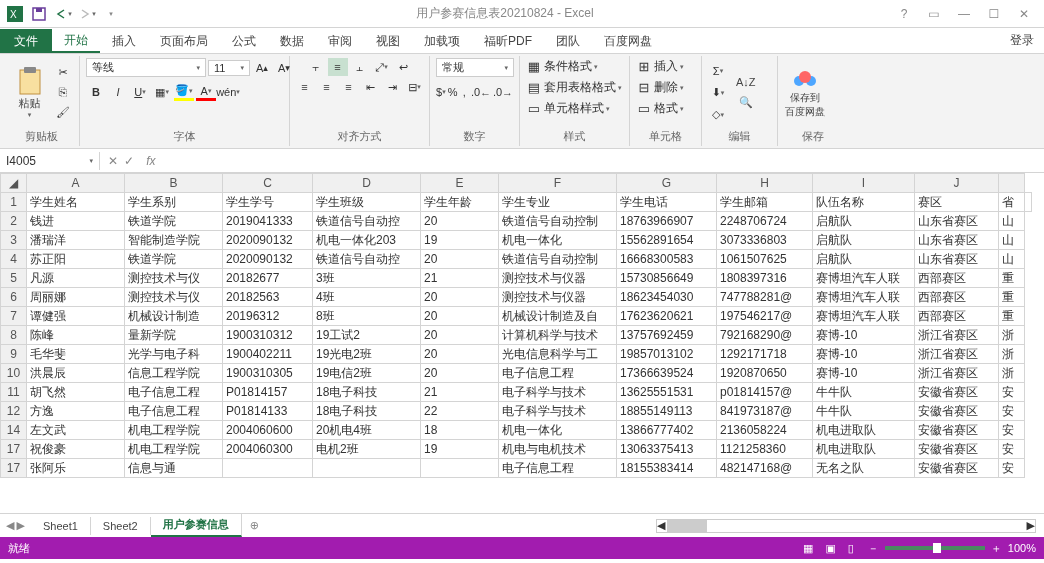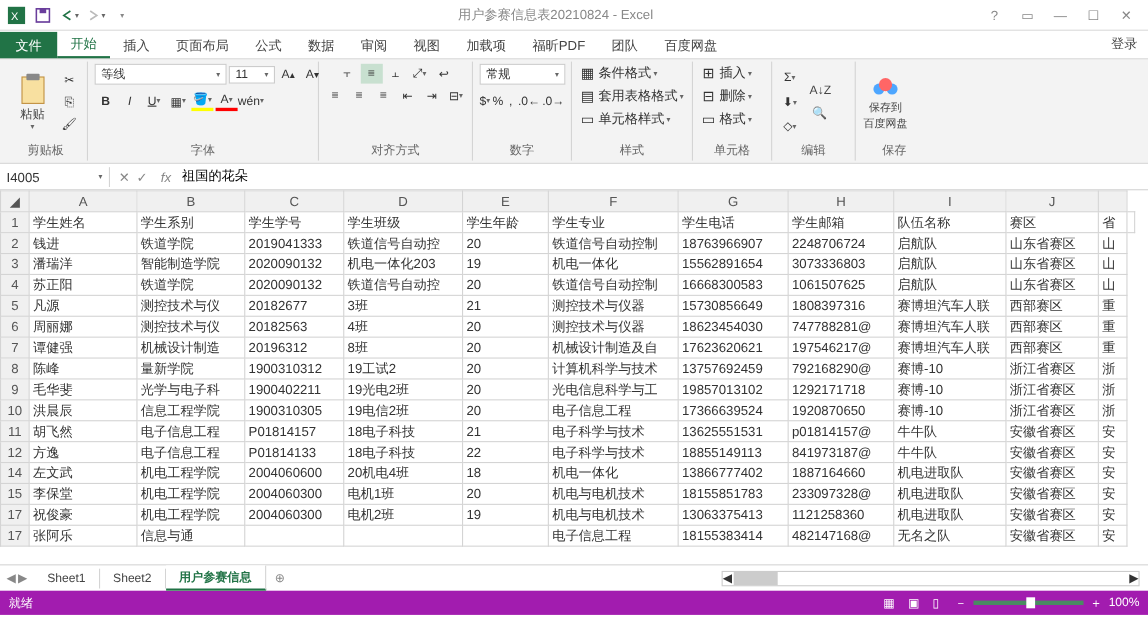--- a/index.html
+++ b/index.html
@@ -287,21 +287,20 @@
 <div class="namebox-row">
   <div class="namebox">
       <span>I4005</span>
       <span class="tri">▾</span>
     </div>
   <div class="fx-btns">
     <span>✕</span>
     <span>✓</span>
   </div>
   <span class="fx-label">fx</span>
-  <input class="formula-input" value="祖国的花朵" style="">
 </div>
 
 <div class="sheet-area">
 <table class="grid" id="grid">
 <thead>
         <tr id="colheaders">
           <th class="rowh">◢</th>
           <th class="col-A">A</th>
           <th class="col-B">B</th>
           <th class="col-C">C</th>
@@ -487,35 +486,21 @@
         </tr>
         <tr>
           <th class="rowh">14</th>
           <td>左文武</td>
           <td>机电工程学院</td>
           <td>2004060600</td>
           <td>20机电4班</td>
           <td>18</td>
           <td>机电一体化</td>
           <td>13866777402</td>
-          <td>1887164660</td>
-          <td>机电进取队</td>
-          <td>安徽省赛区</td>
-          <td>安</td>
-        </tr>
-        <tr>
-          <th class="rowh">15</th>
-          <td>李保堂</td>
-          <td>机电工程学院</td>
-          <td>2004060300</td>
-          <td>电机1班</td>
-          <td>20</td>
-          <td>机电与电机技术</td>
-          <td>18155851783</td>
-          <td>233097328@</td>
+          <td>2136058224</td>
           <td>机电进取队</td>
           <td>安徽省赛区</td>
           <td>安</td>
         </tr>
         <tr>
           <th class="rowh">17</th>
           <td>祝俊豪</td>
           <td>机电工程学院</td>
           <td>2004060300</td>
           <td>电机2班</td>

